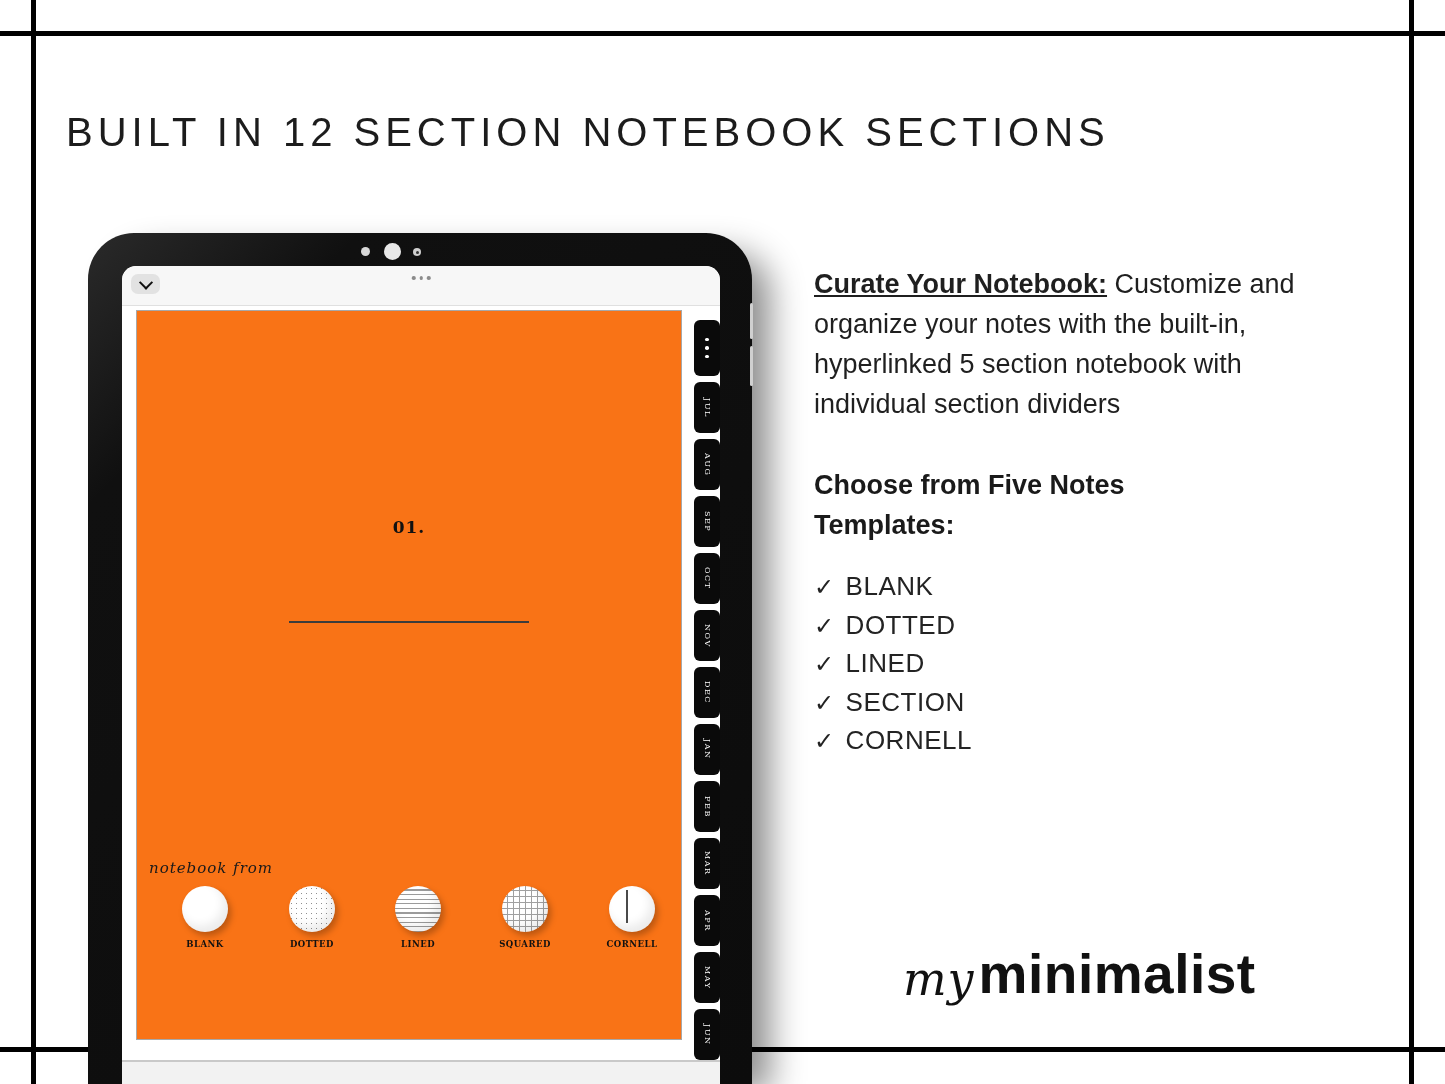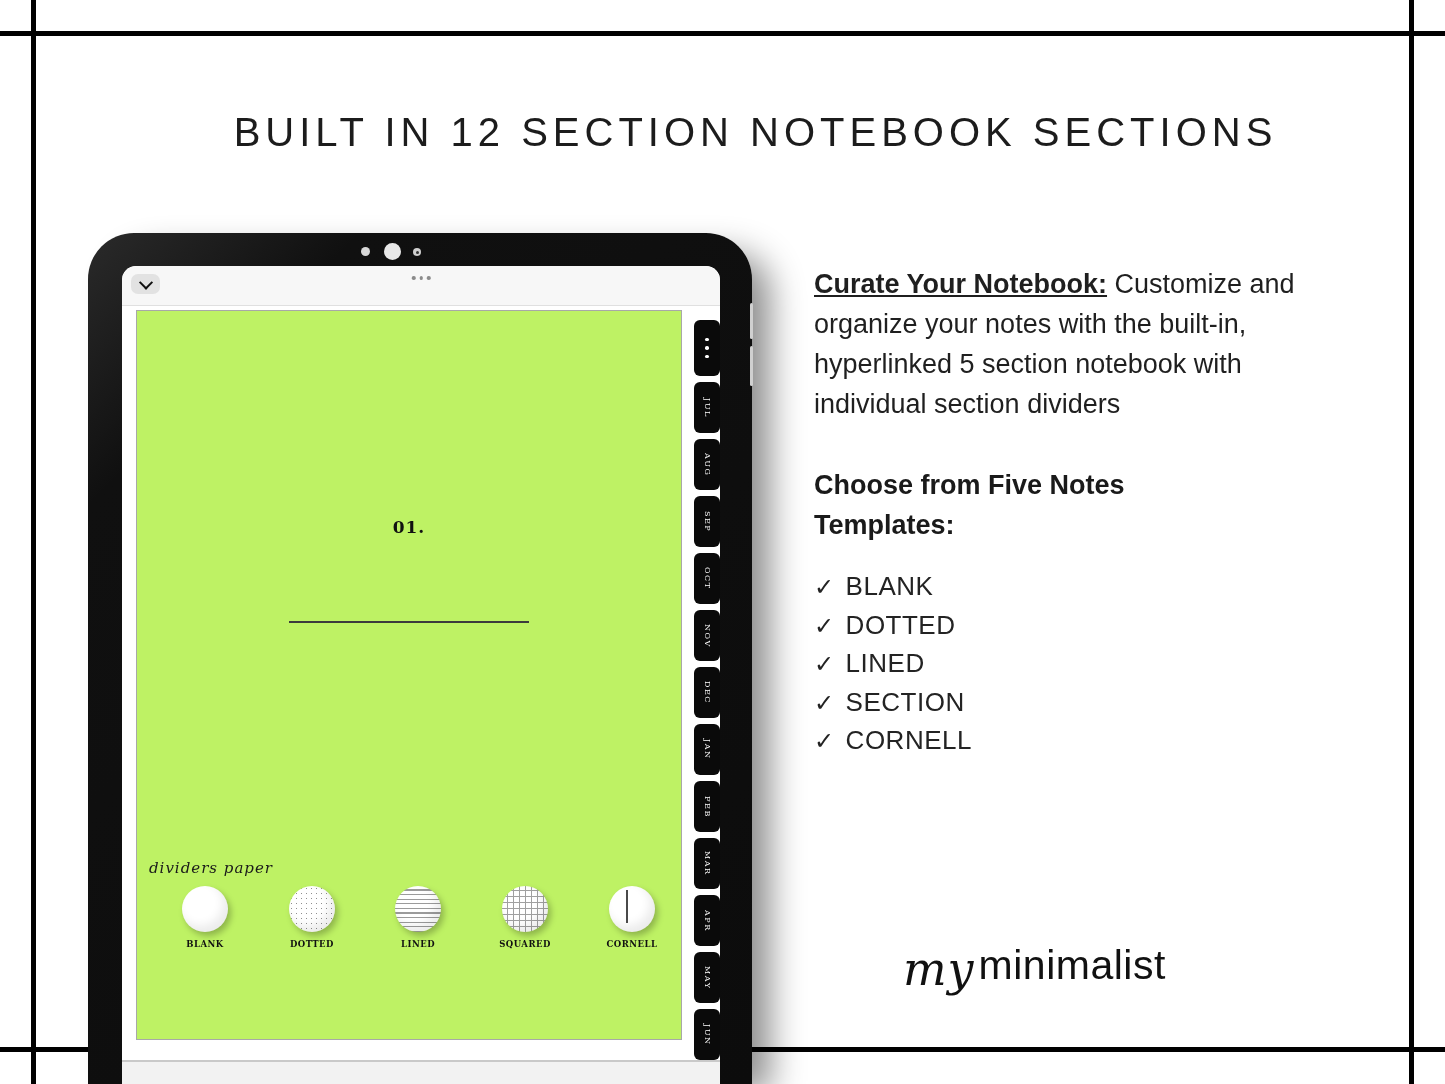--- a/index.html
+++ b/index.html
@@ -7,21 +7,21 @@
           font-family:"Liberation Sans",sans-serif;color:#1d1d1d;}
 
   
   .frame-line{position:absolute;background:#000;z-index:1;}
   .fl-top{left:0;top:31px;width:100%;height:5px;}
   .fl-bottom{left:0;top:1047px;width:100%;height:5px;}
   .fl-left{left:31px;top:0;width:5px;height:100%;}
   .fl-right{left:1409px;top:0;width:5px;height:100%;}
 
   
-  .headline{position:absolute;left:66px;right:0;top:110px;text-align:center;
+  .headline{position:absolute;left:66px;right:0;top:110px;text-align:left;
             font-size:40px;font-weight:300;letter-spacing:5px;color:#1c1c1c;z-index:2;}
 
   
   .tablet{position:absolute;left:88px;top:233px;width:664px;height:851px;z-index:5;
           background:linear-gradient(135deg,#2a2a2a 0%,#101010 18%,#0c0c0c 100%);
           border-radius:46px 46px 0 0;
           box-shadow:24px 14px 34px -6px rgba(0,0,0,0.45);}
   .camera-dot{position:absolute;border-radius:50%;}
   .cam-1{left:273px;top:14px;width:9px;height:9px;background:#d8d8d8;}
   .cam-2{left:296px;top:10px;width:17px;height:17px;background:#e8e8e8;}
@@ -37,21 +37,21 @@
   .toolbar{position:absolute;left:0;top:0;width:100%;height:39px;background:#f7f7f7;
            border-bottom:1px solid #e0e0e0;border-radius:14px 14px 0 0;}
   .chevron-btn{position:absolute;left:9px;top:8px;width:29px;height:20px;background:#e2e2e2;
                border-radius:7px;display:flex;align-items:center;justify-content:center;}
   .chevron-glyph{width:8px;height:8px;border-left:2px solid #111;border-bottom:2px solid #111;
                  transform:rotate(-45deg) translate(1px,-1px);}
   .more-dots-h{position:absolute;left:50%;top:10px;transform:translateX(-50%);display:flex;gap:4px;}
   .more-dots-h i{width:3.5px;height:3.5px;border-radius:50%;background:#8b8b8b;}
 
   
-  .page{position:absolute;left:14px;top:44px;width:544px;height:728px;background:#bef264;
+  .page{position:absolute;left:14px;top:44px;width:544px;height:728px;background:#f97316;
         border:1px solid #a8a8a8;}
   .section-number{position:absolute;left:0;top:206px;width:100%;text-align:center;
                   font-family:"DejaVu Serif",serif;font-weight:bold;font-size:17px;letter-spacing:1px;color:#111;}
   .section-line{position:absolute;left:152px;top:310px;width:240px;height:2px;background:#3c3c3c;}
   .paper-series{position:absolute;left:12px;top:548px;font-family:"DejaVu Serif",serif;
                 font-style:italic;font-size:15px;letter-spacing:1px;color:#1a1a1a;}
 
   .circle{position:absolute;top:575px;width:46px;height:46px;border-radius:50%;background:#fff;
           box-shadow:3px 4px 6px rgba(0,0,0,0.25), inset -5px -6px 10px rgba(0,0,0,0.08);}
   .c-blank{left:45px;}
@@ -82,23 +82,23 @@
   
   .copy{position:absolute;left:814px;top:264px;width:516px;z-index:2;}
   .feature-par{font-size:27px;line-height:40px;color:#1f1f1f;}
   .feature-par b{font-weight:bold;text-decoration:underline;}
   .templates-heading{margin-top:41px;width:400px;font-size:27px;line-height:40px;font-weight:bold;color:#1a1a1a;}
   .checklist{margin-top:23px;}
   .check-item{font-size:26px;line-height:37.5px;letter-spacing:0.5px;color:#232323;display:flex;align-items:baseline;}
   .check-item .check{margin-right:11px;font-family:"DejaVu Sans",sans-serif;font-size:24px;}
 
   
-  .logo{position:absolute;left:903px;top:942px;z-index:2;display:flex;align-items:flex-start;color:#111;}
+  .logo{position:absolute;left:903px;top:942px;z-index:2;display:flex;align-items:flex-end;color:#111;}
   .logo .script{font-family:"DejaVu Serif",serif;font-style:italic;font-size:46px;letter-spacing:1px;}
-  .logo .solid{font-weight:normal;font-size:41px;letter-spacing:0.5px;margin:0 4px;}
+  .logo .solid{font-weight:bold;font-size:55px;letter-spacing:0.5px;margin:0 4px;}
 </style>
 </head>
 <body>
 
 <div id="canvas">
 
   <div class="frame-line fl-top"></div>
   <div class="frame-line fl-bottom"></div>
   <div class="frame-line fl-left"></div>
   <div class="frame-line fl-right"></div>
@@ -121,21 +121,21 @@
         <div class="more-dots-h">
             <i></i>
             <i></i>
             <i></i>
           </div>
       </div>
 
       <div class="page">
         <div class="section-number">01.</div>
         <div class="section-line"></div>
-        <div class="paper-series">dividers paper</div>
+        <div class="paper-series">notebook from</div>
 
         <div class="circle c-blank"></div>
         <div class="circle c-dotted"></div>
         <div class="circle c-lined"></div>
         <div class="circle c-squared"></div>
         <div class="circle c-cornell">
           <div class="cornell-line"></div>
         </div>
 
         <div class="circle-label l-0">BLANK</div>

